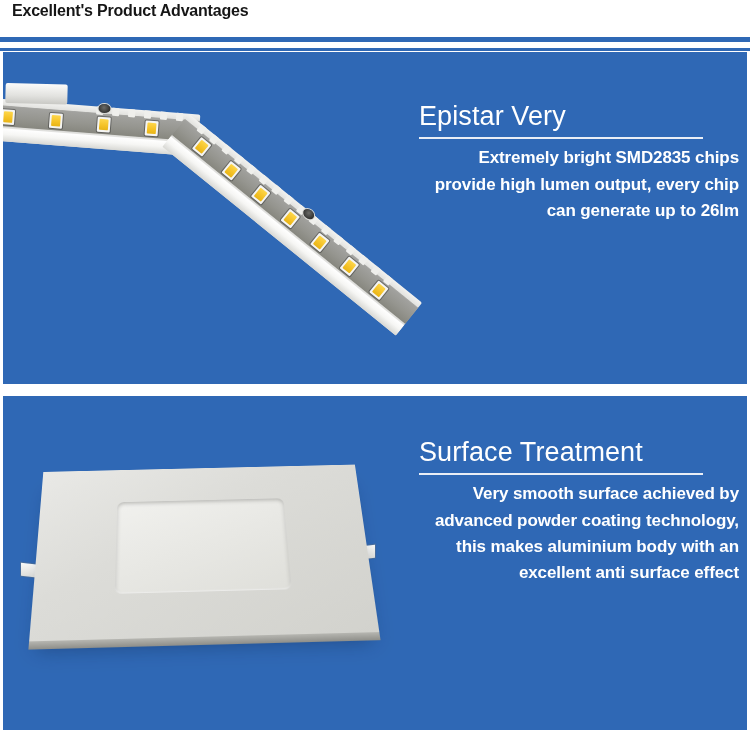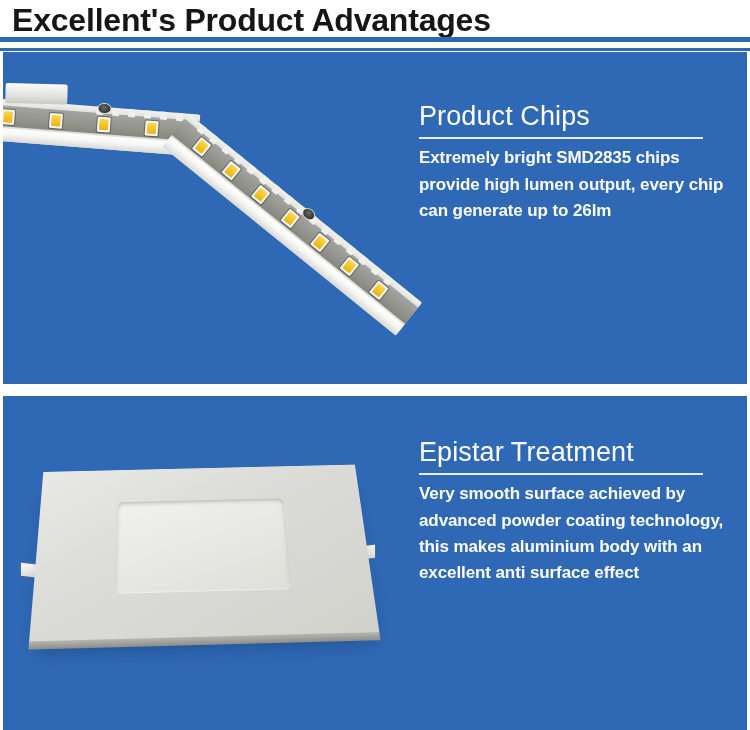--- a/index.html
+++ b/index.html
@@ -23,21 +23,21 @@
     position: absolute;
     left: 0; top: 0;
     width: 750px;
     height: 52px;
     background: #ffffff;
   }
   .header-title {
     position: absolute;
     left: 12px;
     top: 2px;
-    font-size: 32px;
+    font-size: 16px;
     font-weight: bold;
     color: #161616;
     letter-spacing: -0.2px;
     white-space: nowrap;
     font-family: "Liberation Sans", sans-serif;
   }
   .rule-thick {
     position: absolute;
     left: 0;
     top: 37px;
@@ -92,20 +92,21 @@
     background: #e9eef6;
     margin: 7px 0 6px 0;
   }
   .feature-body {
     font-size: 17px;
     font-weight: bold;
     color: #ffffff;
     line-height: 1.55;
     margin: 0;
     letter-spacing: -0.1px;
+    text-align: right;
   }
 
   
   .photo {
     position: absolute;
     left: 0;
     top: 0;
     width: 412px;
     height: 100%;
   }
@@ -294,39 +295,39 @@
           <div class="led" style="left:176px;"></div>
           <div class="led" style="left:214px;"></div>
           <div class="led" style="left:252px;"></div>
           <div class="screw" style="left:150px; top:-2px;"></div>
         </div>
 
       </div>
     </div>
 
     <div class="text-block one">
-      <div class="feature-heading">Product Chips</div>
+      <div class="feature-heading">Epistar Very</div>
       <div class="heading-rule"></div>
       <div class="feature-body">Extremely bright SMD2835 chips provide high lumen output, every chip can generate up to 26lm</div>
     </div>
   </div>
 
   <div class="panel panel-two">
 
     <div class="photo">
       <div class="plate-wrap">
         <div class="clip clip-left"></div>
         <div class="clip clip-right"></div>
         <div class="plate">
           <div class="plate-inner"></div>
           <div class="plate-edge"></div>
         </div>
       </div>
     </div>
 
     <div class="text-block two">
-      <div class="feature-heading">Epistar Treatment</div>
+      <div class="feature-heading">Surface Treatment</div>
       <div class="heading-rule"></div>
       <div class="feature-body">Very smooth surface achieved by advanced powder coating technology, this makes aluminium body with an excellent anti surface effect</div>
     </div>
   </div>
 
 </div>
 
 </body></html>

